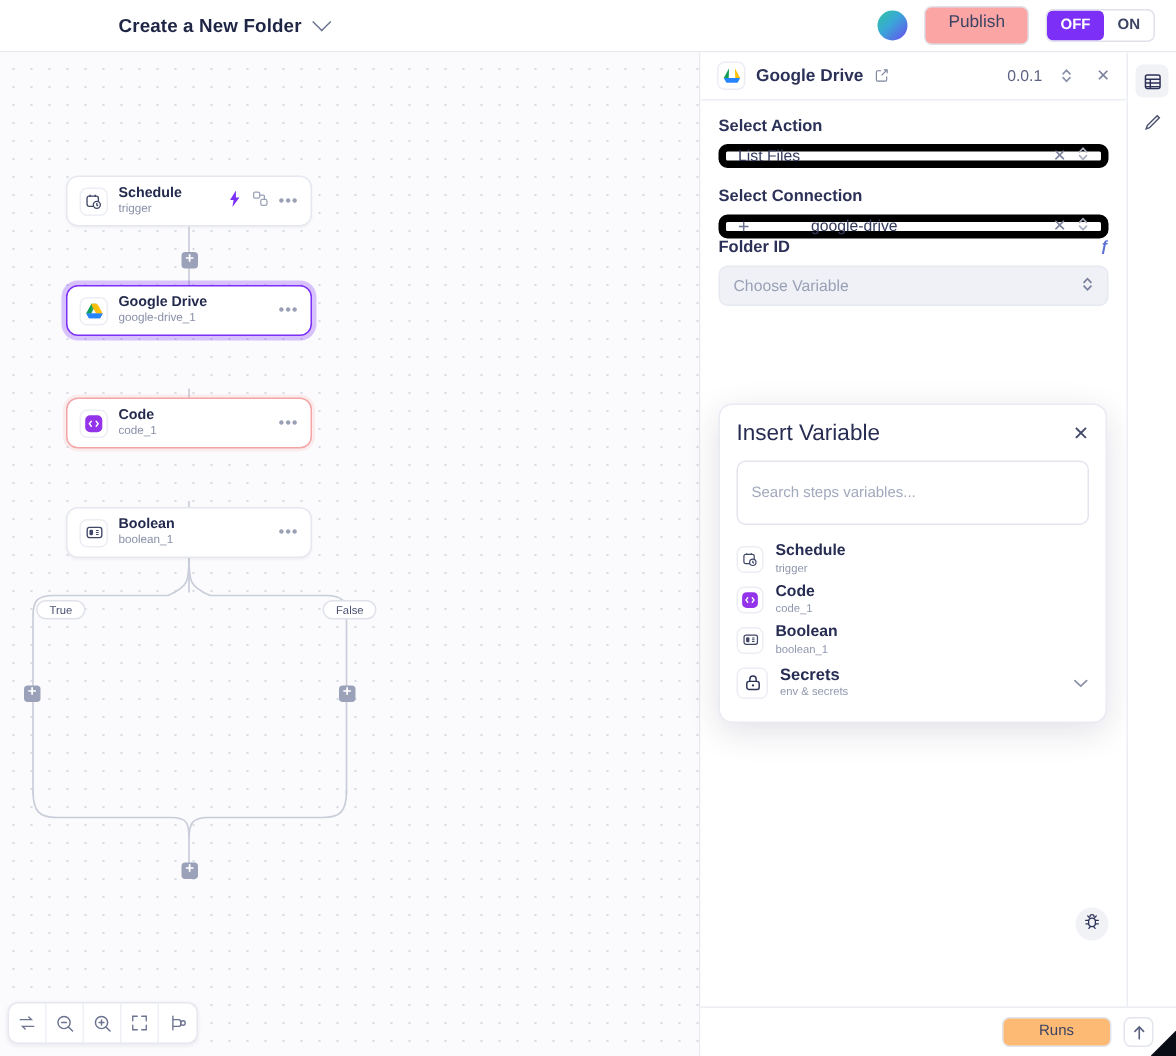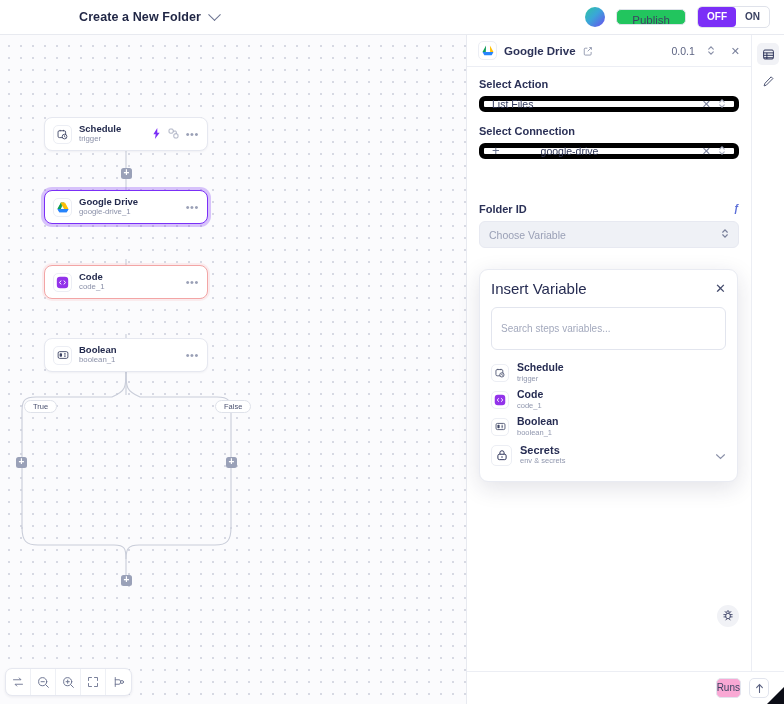--- a/index.html
+++ b/index.html
@@ -29,22 +29,22 @@
   }
   .topbar-right {
     margin-left: auto; display: flex; align-items: center; gap: 11px;
     padding-right: 14px;
   }
   .avatar-orb {
     width: 20px; height: 20px; border-radius: 50%;
     background: linear-gradient(135deg,#2fc5a0 0%,#3aa6d8 45%,#6b4bf0 100%);
   }
   .publish-btn {
-    height: 16px; padding: 0 15px; border: 1px solid #dfe2ea; border-radius: 5px;
-    background: #22c55e; font-size: 11.5px; color: #3c4363; line-height: 20px;
+    height: 26px; padding: 0 15px; border: 1px solid #dfe2ea; border-radius: 5px;
+    background: #fca5a5; font-size: 11.5px; color: #3c4363; line-height: 20px;
     font-family: "Liberation Sans", sans-serif;
   }
   .toggle {
     display: flex; align-items: center; height: 22px;
     border: 1px solid #dfe2ea; border-radius: 5px; overflow: hidden; background: #fff;
   }
   .toggle .off {
     background: #7b2ff7; color: #fff; font-size: 10px; font-weight: bold;
     padding: 0 9px; height: 20px; line-height: 20px; border-radius: 4px;
   }
@@ -135,21 +135,21 @@
     height: 16px; border: 5px solid #000000; border-radius: 6px; background: #fff;
     display: flex; align-items: center; padding: 0 8px; font-size: 10.5px; color: #353c5e; gap: 32px;
   }
   .combo .plus-lead { color: #6b7390; font-size: 13px; margin-right: 9px; line-height: 10px; }
   .combo .ctrls { margin-left: auto; display: flex; align-items: center; gap: 7px; }
   .xmark { color: #7a819c; font-size: 11px; line-height: 10px; }
   .section-cap {
     font-size: 7.5px; font-weight: bold; color: #99a0b5;
     letter-spacing: .55px; margin: 13px 0 7px 0;
   }
-  .row-label { display: flex; margin-bottom: 6px; margin-top: 44px; }
+  .row-label { display: flex; margin-bottom: 6px; }
   .fx-ico { margin-left: auto; font-size: 10px; font-weight: bold; color: #5b6ed8; font-style: italic; }
   .choose-var {
     height: 27px; border-radius: 6px; background: #eff1f6; border: 1px solid #e7e9f1;
     display: flex; align-items: center; padding: 0 9px;
     font-size: 10.5px; color: #9aa0b6;
   }
   .choose-var .ctrls { margin-left: auto; }
 
   
   .popover {
@@ -205,22 +205,22 @@
   .rail-btn.active { background: #f1f2f6; }
 
   
   .bottombar {
     position: absolute; left: 467px; top: 671px; width: 317px; height: 33px;
     background: #fff; border-top: 1px solid #eceef4;
     display: flex; align-items: center; justify-content: flex-end;
     gap: 8px; padding-right: 15px;
   }
   .runs-btn {
-    height: 20px; padding: 0 0; border: 1px solid #e2e5ee; border-radius: 5px;
-    font-size: 10px; color: #3c4363; line-height: 18px; background: #f9a8d4;
+    height: 20px; padding: 0 24px; border: 1px solid #e2e5ee; border-radius: 5px;
+    font-size: 10px; color: #3c4363; line-height: 18px; background: #fdba74;
   }
   .up-btn {
     width: 20px; height: 20px; border: 1px solid #e2e5ee; border-radius: 5px;
     display: flex; align-items: center; justify-content: center; background: #fff;
   }
   .corner {
     position: absolute; right: 0; bottom: 0; width: 17px; height: 17px;
     background: #0b0d16; clip-path: polygon(100% 0,100% 100%,0 100%);
   }
 </style>

